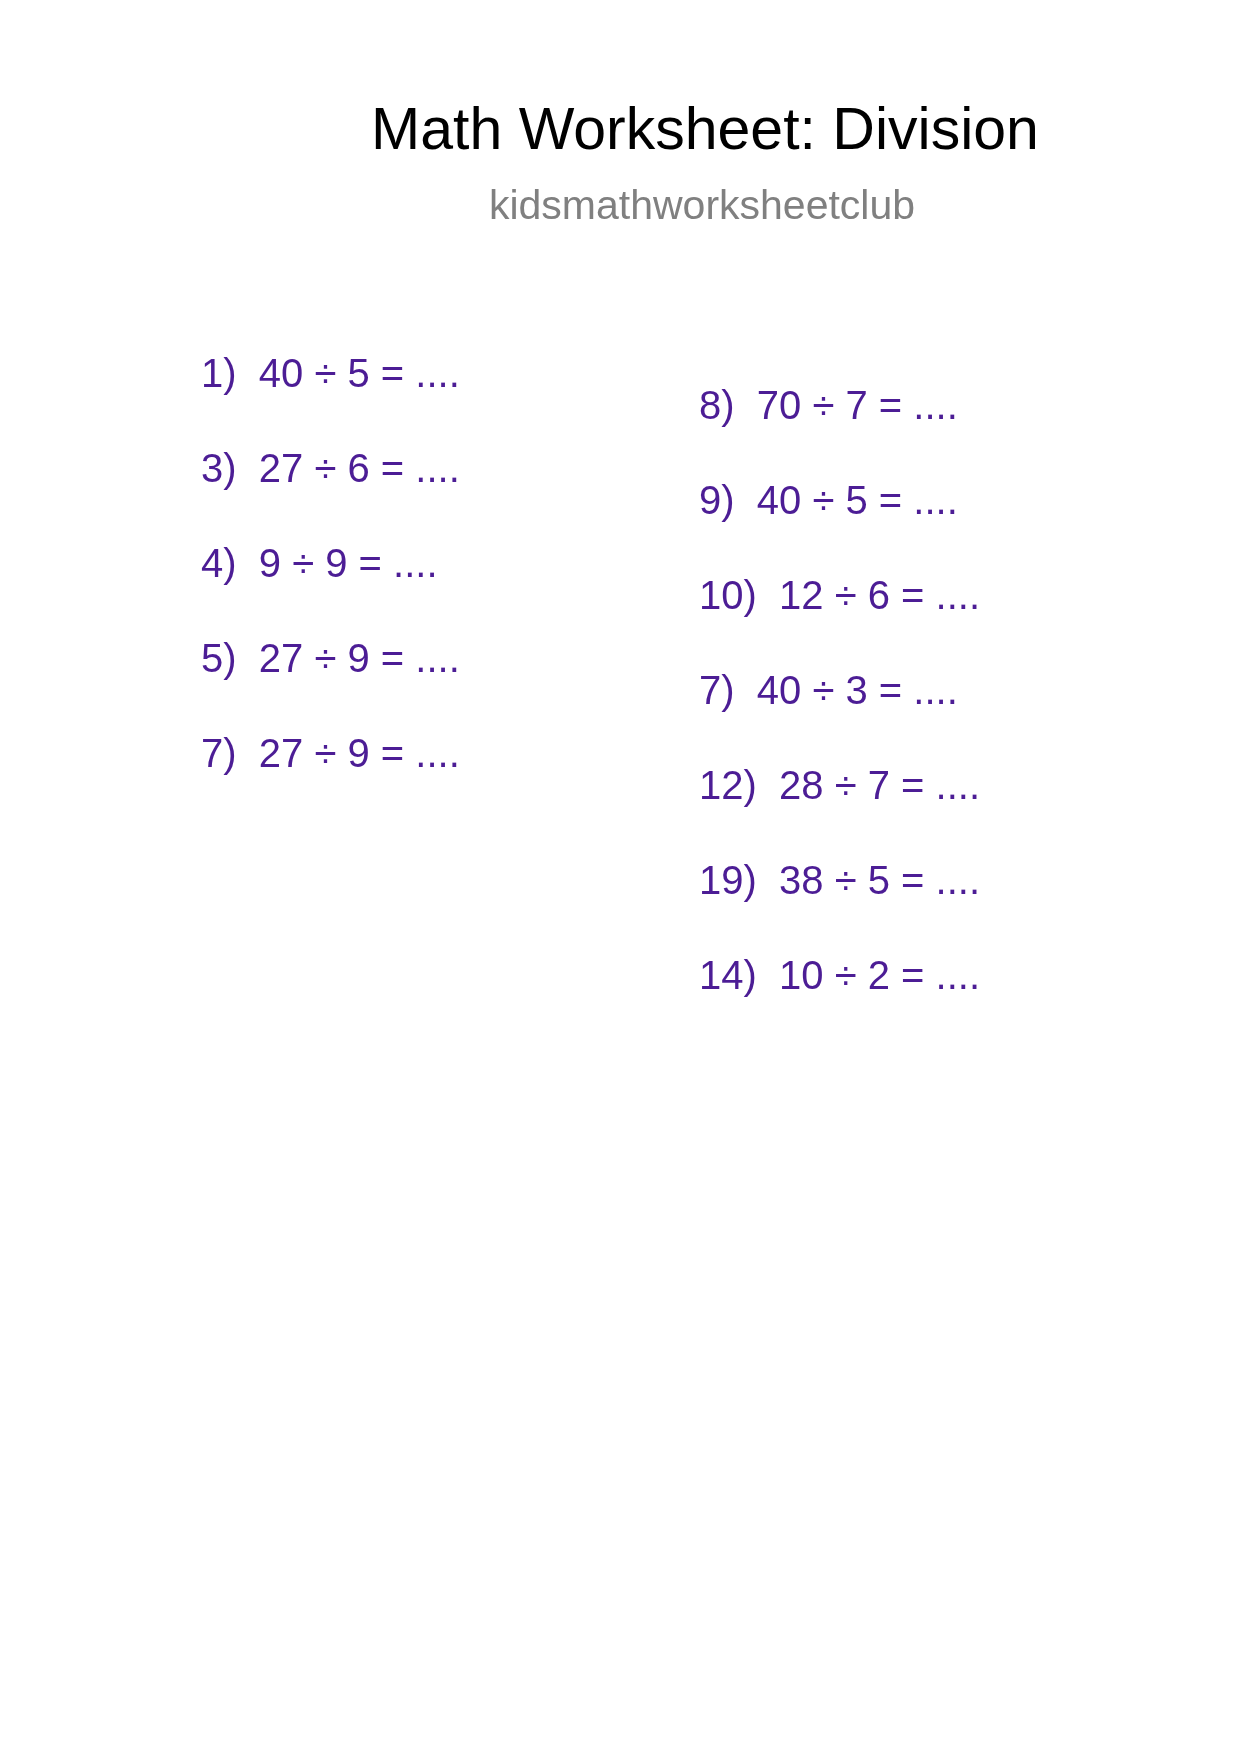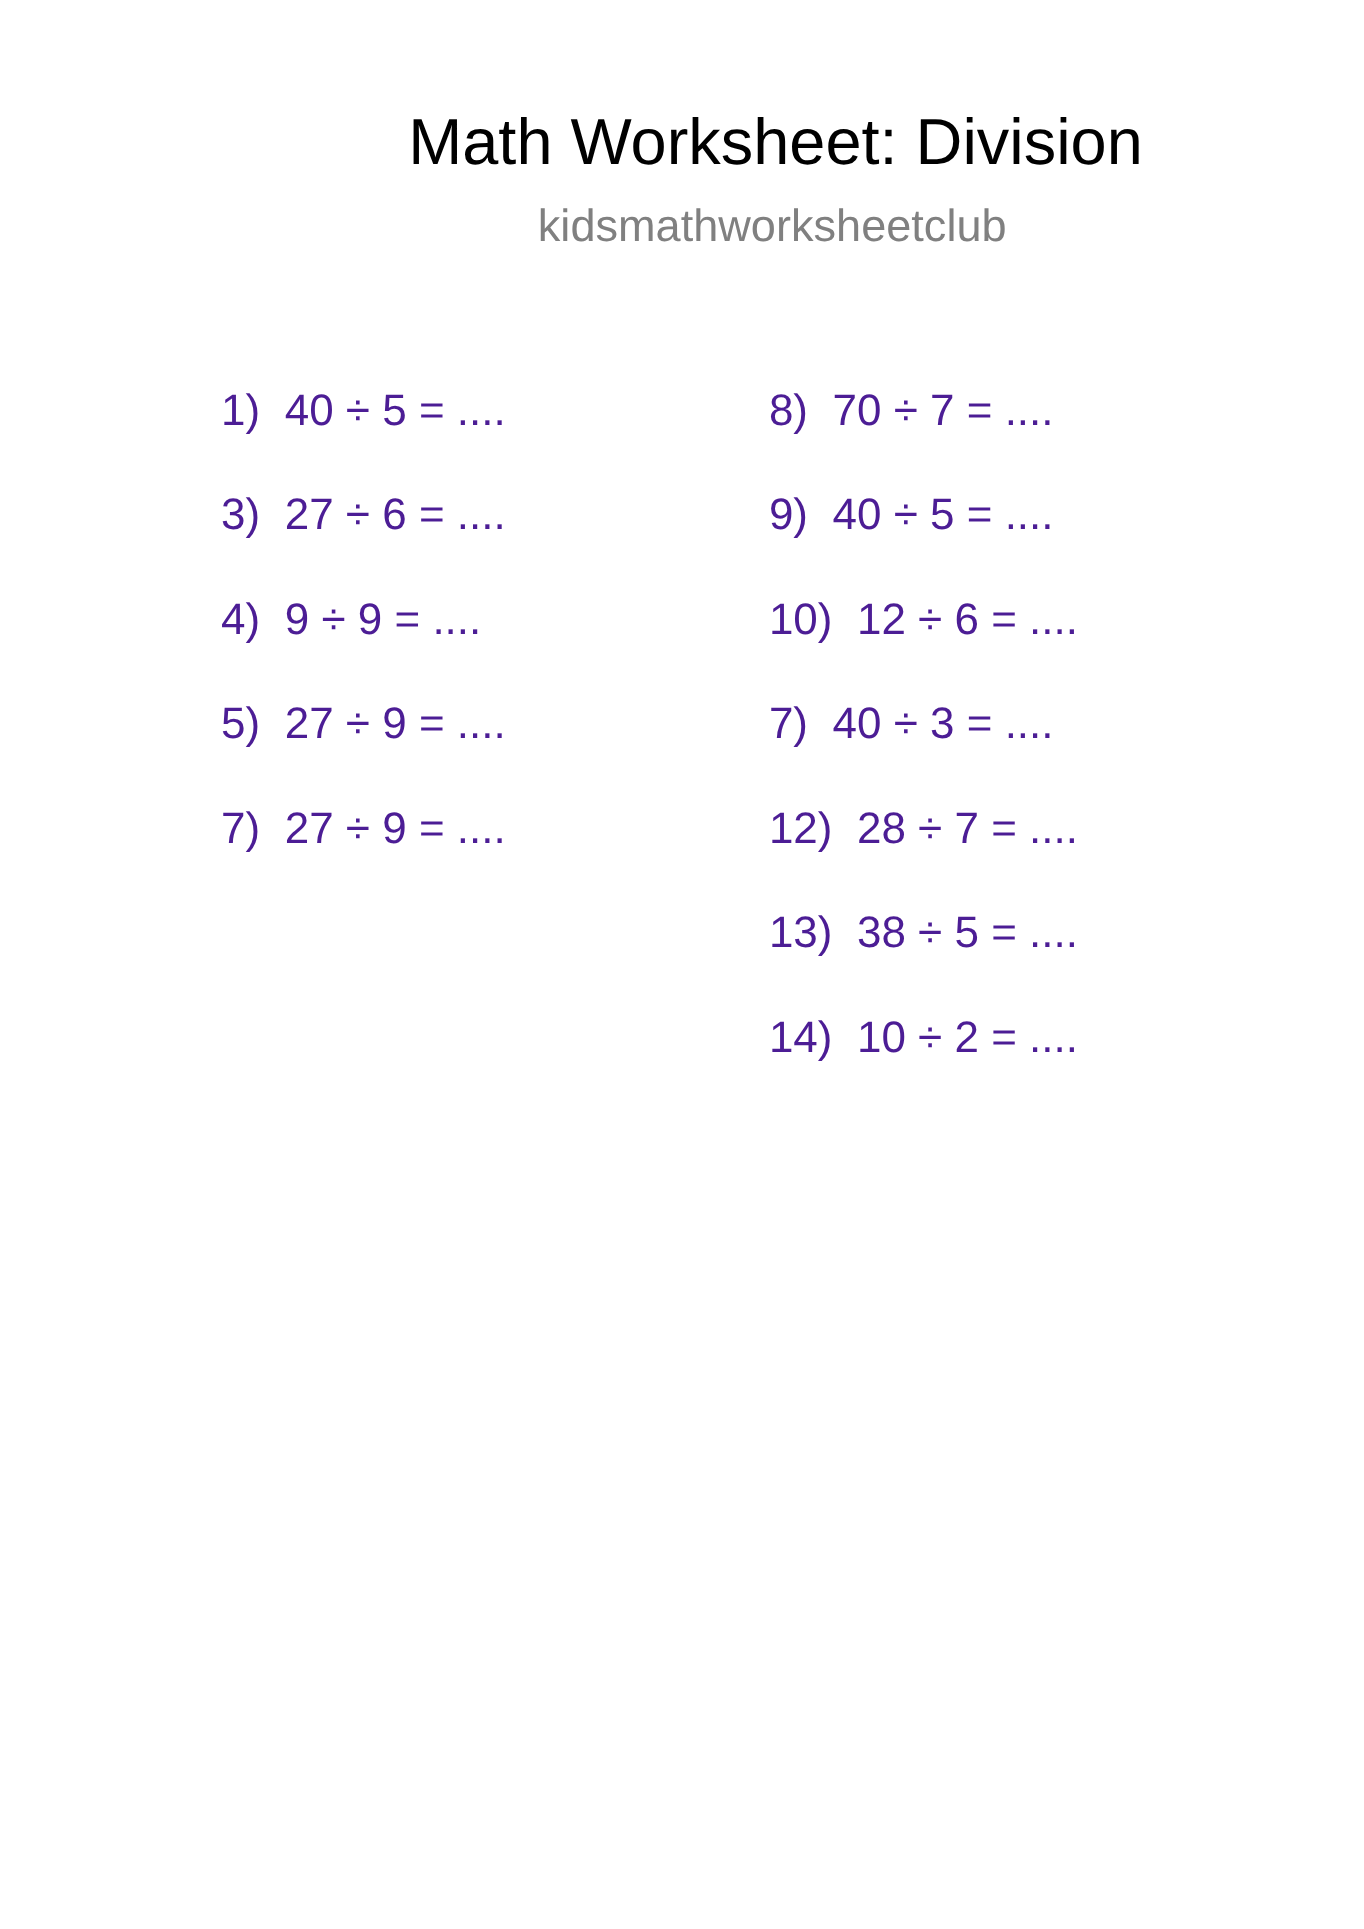--- a/index.html
+++ b/index.html
@@ -41,21 +41,21 @@
       position: absolute;
       top: 345px;
       left: 0;
       width: 1240px;
     }
     .column {
       position: absolute;
       top: 0;
     }
     .col-left { left: 201px; }
-    .col-right { left: 699px; }
+    .col-right { left: 699px; margin-top: 32px; }
     .problem {
       height: 95px;
       font-size: 40px;
       line-height: 56px;
       white-space: pre;
       color: #4c1d95;
     }
     .problem .num { }
     .problem .expr { }
   </style>
@@ -73,16 +73,16 @@
     <div class="problem"><span class="num">5)</span>  <span class="expr">27 ÷ 9 = ....</span></div>
     <div class="problem"><span class="num">7)</span>  <span class="expr">27 ÷ 9 = ....</span></div>
   </div>
 
   <div class="column col-right">
     <div class="problem"><span class="num">8)</span>  <span class="expr">70 ÷ 7 = ....</span></div>
     <div class="problem"><span class="num">9)</span>  <span class="expr">40 ÷ 5 = ....</span></div>
     <div class="problem"><span class="num">10)</span>  <span class="expr">12 ÷ 6 = ....</span></div>
     <div class="problem"><span class="num">7)</span>  <span class="expr">40 ÷ 3 = ....</span></div>
     <div class="problem"><span class="num">12)</span>  <span class="expr">28 ÷ 7 = ....</span></div>
-    <div class="problem"><span class="num">13)</span>  <span class="expr">38 ÷ 5 = ....</span></div>
+    <div class="problem"><span class="num">19)</span>  <span class="expr">38 ÷ 5 = ....</span></div>
     <div class="problem"><span class="num">14)</span>  <span class="expr">10 ÷ 2 = ....</span></div>
   </div>
 </div>
 
 </body></html>

